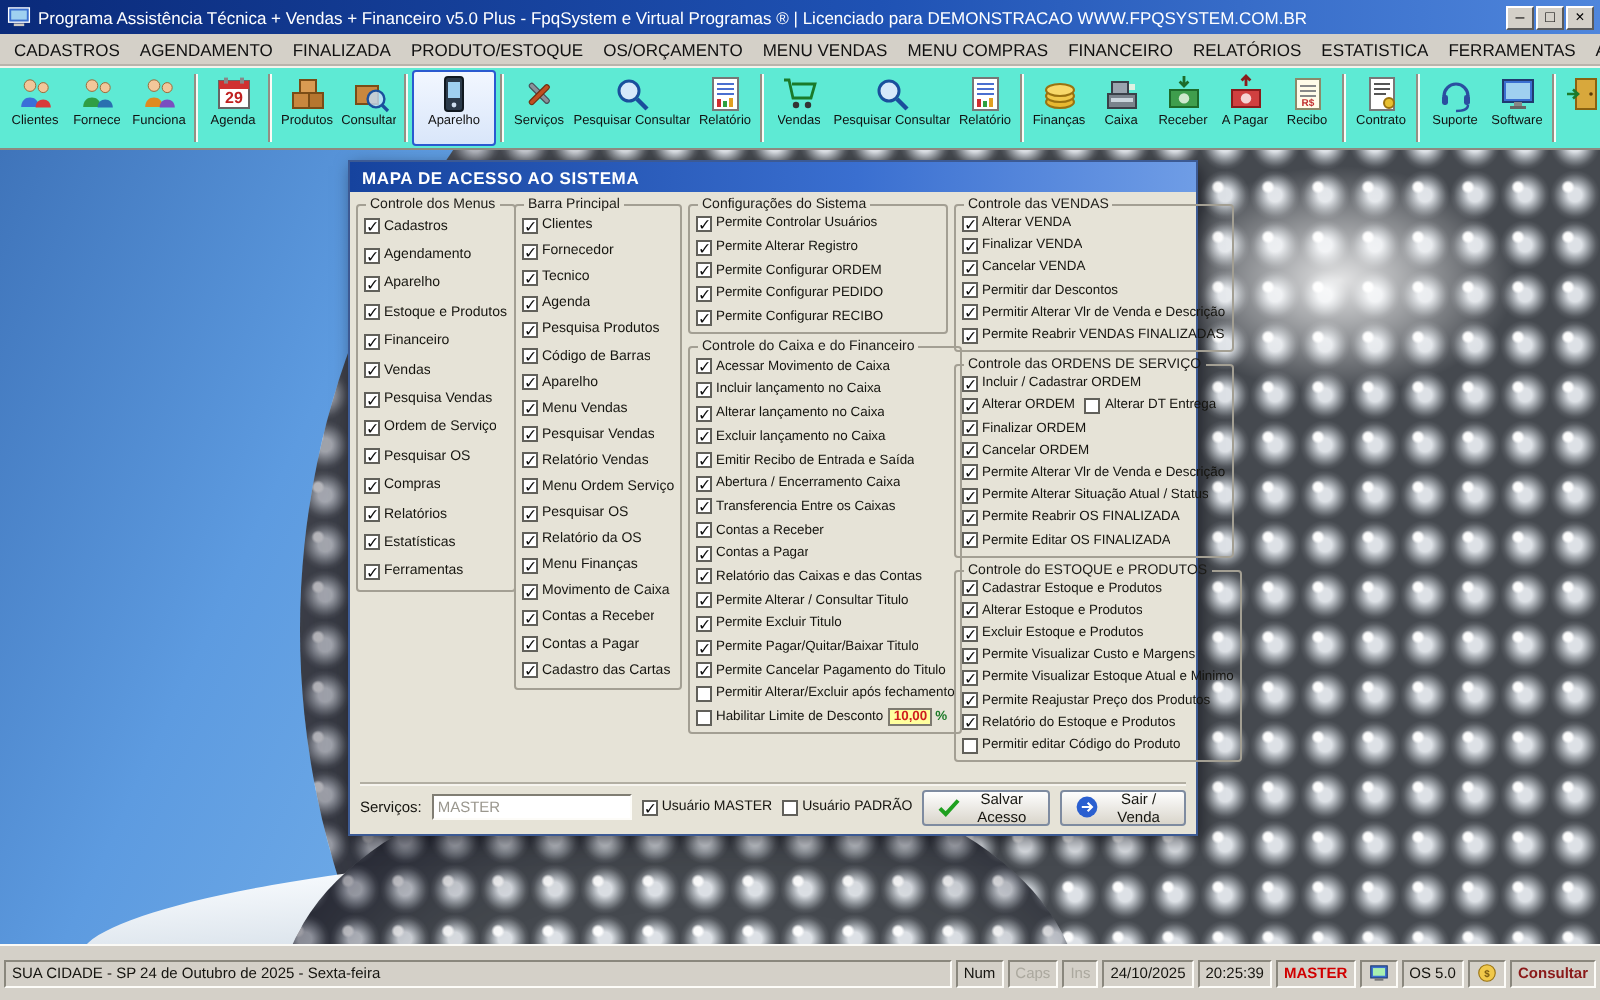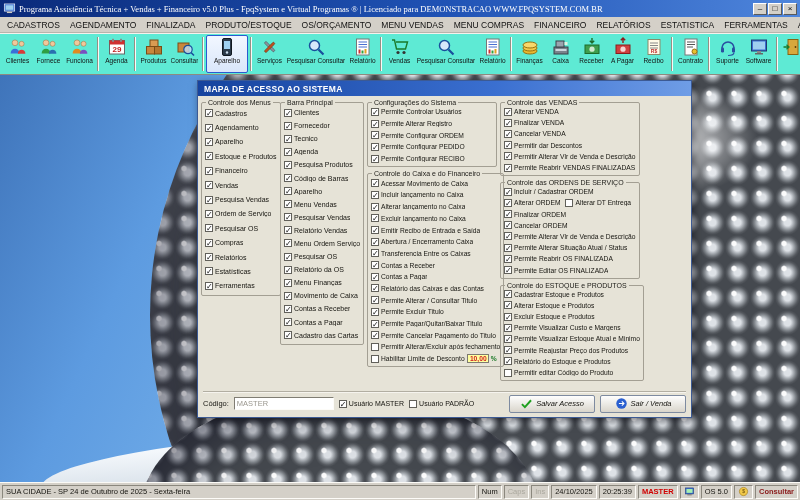--- a/index.html
+++ b/index.html
@@ -5,21 +5,21 @@
   * { margin:0; padding:0; box-sizing:border-box; }
   html,body { width:800px; height:500px; overflow:hidden; }
   body { font-family:"Liberation Sans", sans-serif; background:#d4d0c8; }
   .app { position:relative; width:800px; height:500px; background:#d4d0c8; display:flex; flex-direction:column; }
 
   
   .titlebar { height:17px; flex:none; background:linear-gradient(90deg,#0a2a7a 0%,#1f52b4 55%,#4f86dc 100%);
     color:#fff; display:flex; align-items:center; padding:0 3px; font-size:8.5px; white-space:nowrap; }
   .title-icon { width:13px; height:13px; margin-right:3px; flex:none; }
   .title-icon svg { width:100%; height:100%; }
-  .title-text { overflow:hidden; flex:1;font-family:Liberation Serif, serif; }
+  .title-text { overflow:hidden; flex:1; }
   .win-btns { display:flex; gap:1px; margin-left:3px; }
   .winbtn { width:14px; height:12px; background:#d4d0c8; border:1px solid; border-color:#fff #5a5a5a #5a5a5a #fff;
     color:#000; font-size:8px; line-height:10px; text-align:center; cursor:default; }
 
   
   .menubar { height:16px; flex:none; background:#d4d0c8; display:flex; align-items:center; padding:0 2px;
     border-bottom:1px solid #b8b4ac; }
   .menu-item { font-size:8.5px; color:#111; padding:1px 5px; white-space:nowrap; }
 
   
@@ -46,21 +46,21 @@
   .building { position:absolute; left:150px; top:-190px; width:900px; height:860px; border-radius:50%;
     box-shadow:inset 40px -30px 90px rgba(0,0,20,.4), inset -20px 25px 70px rgba(255,255,255,.3); }
   .walkway { position:absolute; left:40px; bottom:-26px; width:440px; height:70px; z-index:2;
     background:linear-gradient(#ffffff,#c9d3dc); border-radius:100% 100% 0 0; transform:rotate(-4deg); opacity:.95; }
   .bulge { position:absolute; left:140px; bottom:-150px; width:400px; height:240px; border-radius:50%; z-index:3;
     box-shadow:inset 20px 15px 50px rgba(0,0,20,.45); }
   .glare { position:absolute; right:30px; top:0; width:200px; height:130px; z-index:4;
     background:radial-gradient(ellipse at center, rgba(255,255,255,.85), rgba(255,255,255,0) 62%); }
 
   
-  .dialog { position:absolute; left:197px; top:5px; width:495px; height:338px; z-index:10;
+  .dialog { position:absolute; left:174px; top:5px; width:425px; height:338px; z-index:10;
     background:#e6e3d7; border:1px solid #3c5a94; box-shadow:2px 3px 8px rgba(0,0,10,.5); }
   .dlg-title { height:15px; background:linear-gradient(90deg,#16439e 0%,#3a6fd0 60%,#6f9de6 100%);
     color:#fff; font-size:8.5px; font-weight:bold; display:flex; align-items:center; padding:0 6px; letter-spacing:.3px; }
   .dlg-cols { display:flex; gap:3px; padding:3px; align-items:flex-start; }
   .dlg-col { display:flex; flex-direction:column; }
   .dlg-col.c1 { width:76px; }
   .dlg-col.c2 { width:84px; }
   .dlg-col.c3 { width:130px; }
   .dlg-col.c4 { width:136px; }
   .grp { border:1px solid #a39f93; border-radius:2px; margin:0 0 3px 0; padding:0 3px 2px 3px; background:transparent; }
@@ -76,28 +76,28 @@
     font-size:6.7px; font-weight:bold; text-align:right; padding:0 1px; font-family:"Liberation Sans",sans-serif; }
   .pct { color:#1c7a28; font-weight:bold; }
   .dlg-footer { position:absolute; left:5px; right:5px; bottom:4px; height:22px; display:flex; align-items:center;
     gap:5px; border-top:1px solid #b2aea2; box-shadow:0 1px 0 #f6f4ee inset; padding-top:2px; }
   .usr-lbl { font-size:7.5px; color:#15140f; }
   .usr-input { width:100px; height:13px; border:1px solid; border-color:#807d73 #fdfcf8 #fdfcf8 #807d73;
     background:#fff; color:#9a978e; font-size:7.5px; padding:0 2px; font-family:"Liberation Sans",sans-serif; }
   .f-cb { display:flex; align-items:center; gap:2px; font-size:7px; color:#15140f; white-space:nowrap; }
   .btn { height:18px; display:flex; align-items:center; justify-content:center; gap:3px; padding:0 6px;
     border:1px solid #7e8ba0; border-radius:2px; background:linear-gradient(#fefefe,#d9d5cb);
-    font-size:7.5px; color:#15140f; font-family:"Liberation Sans",sans-serif;font-style:italic; }
+    font-size:7.5px; color:#15140f; font-family:"Liberation Sans",sans-serif; }
   .btn-icon { width:13px; height:13px; flex:none; }
   .btn-icon svg { width:100%; height:100%; }
   .btn.save { margin-left:auto; width:86px; }
   .btn.exit { width:86px; }
 
   
-  .statusbar { height:18px; flex:none; background:#d4d0c8; display:flex; align-items:center; gap:2px; padding:0 2px;
+  .statusbar { height:28px; flex:none; background:#d4d0c8; display:flex; align-items:center; gap:2px; padding:0 2px;
     border-top:1px solid #fbfaf6; }
   .sb-panel { height:14px; flex:none; border:1px solid; border-color:#8a877d #fdfcf8 #fdfcf8 #8a877d;
     display:flex; align-items:center; padding:0 3px; font-size:7.5px; color:#15140f; white-space:nowrap; overflow:hidden; }
   .sb-panel.flex { flex:1; }
   .sb-panel.bold { font-weight:bold; }
   .sb-panel.dim { color:#aba89e; }
   .sb-ico { width:11px; height:11px; } .sb-ico svg { width:100%; height:100%; }
 </style>
 </head>
 <body>
@@ -671,21 +671,21 @@
                 <span class="cb-lbl">Relatório do Estoque e Produtos</span>
               </label>
               <label class="cb-row">
                 <span class="cb"></span>
                 <span class="cb-lbl">Permitir editar Código do Produto</span>
               </label>
             </fieldset>
           </div>
         </div>
       <div class="dlg-footer">
-        <span class="usr-lbl">Código:</span>
+        <span class="usr-lbl">Serviços:</span>
         <input class="usr-input" readonly="" value="MASTER" style="">
         <label class="f-cb">
           <span class="cb on">✓</span>
           <span>Usuário MASTER</span>
         </label>
         <label class="f-cb">
           <span class="cb"></span>
           <span>Usuário PADRÃO</span>
         </label>
         <button class="btn save">

